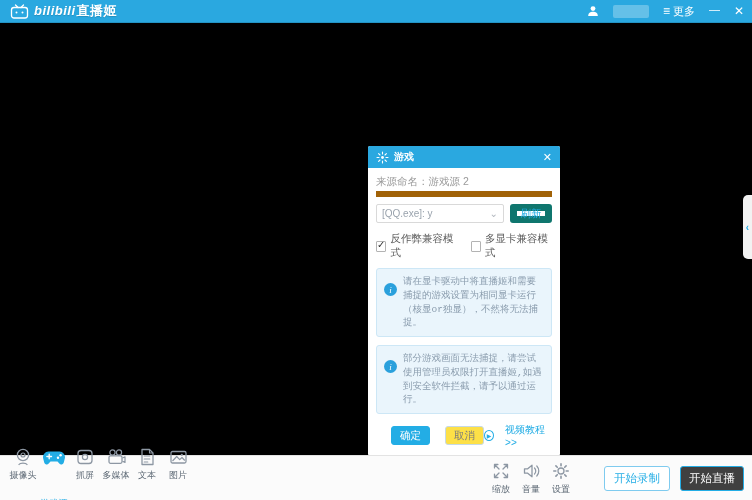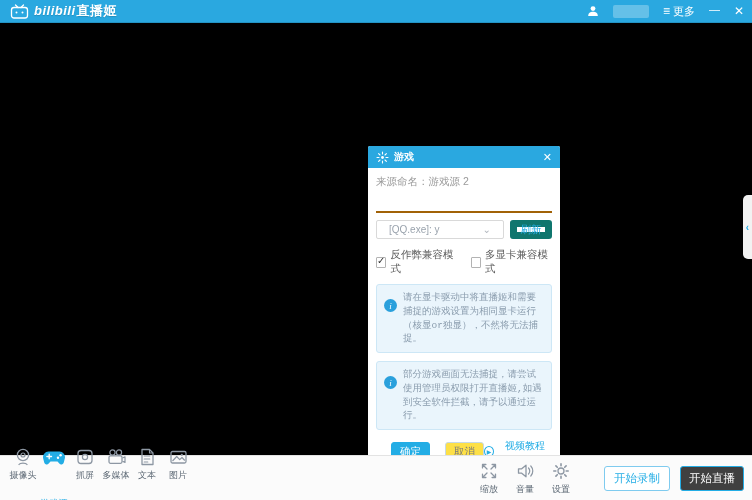--- a/index.html
+++ b/index.html
@@ -32,25 +32,25 @@
     font-weight:bold; }
 
   
   .dialog { position:absolute; left:368px; top:123px; width:192px;
     background:#fff; border-radius:2px; box-shadow:0 2px 14px rgba(0,0,0,.55); }
   .dlg-header { height:22px; background:#2aa8e0; display:flex; align-items:center;
     padding:0 8px; border-radius:2px 2px 0 0; }
   .dlg-title { color:#fff; font-size:10px; font-weight:bold; margin-left:5px; }
   .dlg-close { margin-left:auto; color:#fff; font-size:11px; line-height:1; }
   .dlg-body { padding:7px 8px 8px; }
-  .name-row { font-size:10.5px; color:#9a9a9a; padding-bottom:22px;
-    border-bottom:2px solid #a16207; }
+  .name-row { font-size:10.5px; color:#9a9a9a; padding-bottom:2px;
+    border-bottom:6px solid #a16207; }
   .dd-row { margin-top:7px; display:flex; align-items:center; }
   .select { flex:1; height:19px; border:1px solid #d9d9d9; border-radius:2px;
-    display:flex; align-items:center; padding:0 12px; font-size:10px; color:#9aa3ad; }
+    display:flex; align-items:center; padding:0 5px; font-size:10px; color:#9aa3ad; }
   .select .chev { margin-left:auto; color:#b0b6bd; font-size:10px; line-height:.6; }
   .btn-refresh { width:42px; height:19px; margin-left:6px; background:#fff;
     border:7px solid #0f766e; border-radius:3px; color:#23ade5; font-size:10.5px;
     display:flex; align-items:center; justify-content:center; }
   .cb-row { margin-top:9px; display:flex; align-items:center; font-size:10.5px;
     color:#5c5c5c; }
   .cb-item { display:flex; align-items:center; gap:4px; }
   .cb-item + .cb-item { margin-left:13px; }
   .checkbox { width:11px; height:11px; border:1px solid #b3b3b3; border-radius:1px;
     background:#fff; display:flex; align-items:center; justify-content:center;
@@ -80,21 +80,21 @@
   
   .bottombar { position:absolute; left:0; right:0; bottom:0; height:45px;
     background:#fbfbfb; border-top:1px solid #e3e3e3; display:flex;
     align-items:center; padding:0 8px; }
   .tool-item { width:30px; display:flex; flex-direction:column; align-items:center;
     gap:2px; }
   .tool-item svg { display:block; }
   .tool-label { font-size:9px; color:#5e6a76; white-space:nowrap; }
   .tool-item.active .tool-label { color:#23ade5;margin-top:28px; }
   .src-group { display:flex; gap:1px; }
-  .ctl-group { margin-left:auto; display:flex; gap:6px; }
+  .ctl-group { margin-left:auto; display:flex; }
   .btn-record { width:66px; height:25px; margin-left:28px; background:#fff;
     border:1px solid #7fcbef; border-radius:3px; color:#23ade5; font-size:11.5px;
     display:flex; align-items:center; justify-content:center; }
   .btn-stream { width:64px; height:25px; margin-left:10px; background:#404040;
     border:1px solid #23ade5; border-radius:3px; color:#fff; font-size:11.5px;
     display:flex; align-items:center; justify-content:center; }
 </style>
 </head>
 <body>
 

